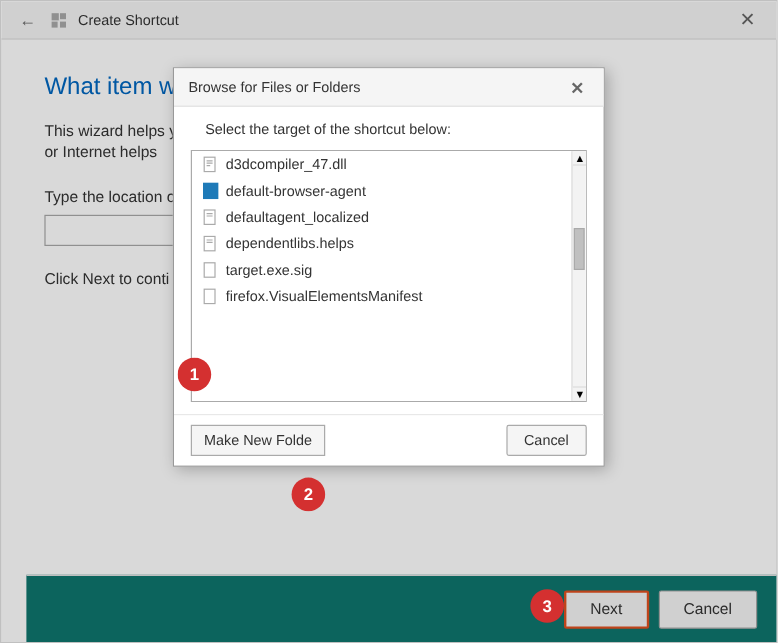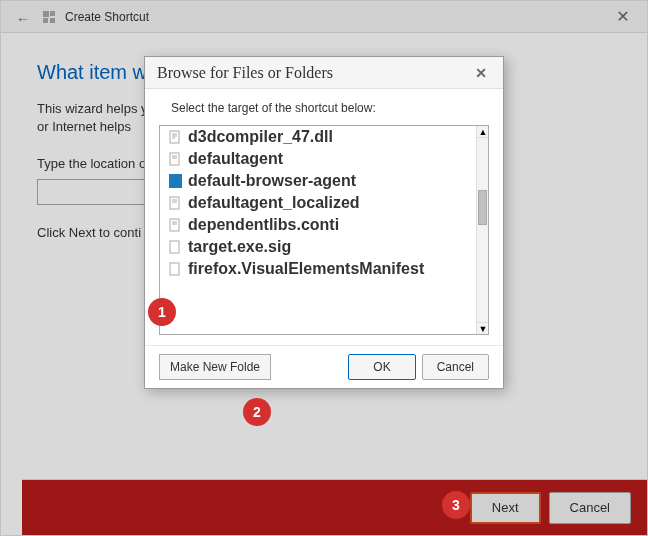--- a/index.html
+++ b/index.html
@@ -127,21 +127,21 @@
 
     .wizard-click-next {
       font-size: 13px;
       color: #333;
       margin-bottom: 16px;
     }
 
     .wizard-footer {
       height: 56px;
       border-top: 1px solid #e0e0e0;
-      background: #b91c1c;
+      background: #0f766e;
       display: flex;
       align-items: center;
       justify-content: flex-end;
       padding: 0 16px;
       gap: 8px;
       margin-left: 21px;
     }
 
     .footer-btn {
       height: 32px;
@@ -206,24 +206,23 @@
       height: 32px;
       background: #f5f5f5;
       border-bottom: 1px solid #e0e0e0;
       display: flex;
       align-items: center;
       justify-content: space-between;
       padding: 0 12px;
     }
 
     .dialog-title-text {
-      font-size: 16px;
+      font-size: 12px;
       color: #333;
       font-weight: 500;
-      font-family: Liberation Serif, serif;
     }
 
     .dialog-close-btn {
       width: 20px;
       height: 20px;
       display: flex;
       align-items: center;
       justify-content: center;
       cursor: pointer;
       color: #666;
@@ -256,24 +255,23 @@
       margin: 0;
     }
 
     .file-item {
       height: 22px;
       display: flex;
       align-items: center;
       padding: 0 8px;
       gap: 6px;
       cursor: pointer;
-      font-size: 16px;
+      font-size: 12px;
       color: #333;
       white-space: nowrap;
-      font-weight: bold;
     }
 
     .file-item.selected {
       background: #0078d4;
       color: white;
       border: 1.5px solid #c0392b;
     }
 
     .file-icon {
       width: 14px;
@@ -428,30 +426,20 @@
                 <svg width="13" height="14" viewBox="0 0 13 14">
                     <rect x="1" y="1" width="9" height="12" fill="white" stroke="#aaa" stroke-width="1"></rect>
                     <line x1="3" y1="4" x2="8" y2="4" stroke="#aaa"></line>
                     <line x1="3" y1="6" x2="8" y2="6" stroke="#aaa"></line>
                     <line x1="3" y1="8" x2="6" y2="8" stroke="#aaa"></line>
                   </svg>
               </span>
               <span>d3dcompiler_47.dll</span>
             </li>
 
-            <li class="file-item">
-              <span class="file-icon">
-                <svg width="13" height="14" viewBox="0 0 13 14">
-                    <rect x="1" y="1" width="9" height="12" fill="white" stroke="#aaa" stroke-width="1"></rect>
-                    <line x1="3" y1="4" x2="8" y2="4" stroke="#aaa"></line>
-                    <line x1="3" y1="6" x2="8" y2="6" stroke="#aaa"></line>
-                  </svg>
-              </span>
-              <span>defaultagent</span>
-            </li>
 
             <li class="file-item">
               <span class="file-icon">
                 <svg width="13" height="14" viewBox="0 0 13 14">
                     <rect x="0" y="0" width="13" height="14" fill="#1e7ab8"></rect>
                   </svg>
               </span>
               <span>default-browser-agent</span>
             </li>
 
@@ -467,21 +455,21 @@
             </li>
 
             <li class="file-item">
               <span class="file-icon">
                 <svg width="13" height="14" viewBox="0 0 13 14">
                     <rect x="1" y="1" width="9" height="12" fill="white" stroke="#aaa" stroke-width="1"></rect>
                     <line x1="3" y1="4" x2="8" y2="4" stroke="#aaa"></line>
                     <line x1="3" y1="6" x2="8" y2="6" stroke="#aaa"></line>
                   </svg>
               </span>
-              <span>dependentlibs.conti</span>
+              <span>dependentlibs.helps</span>
             </li>
 
 
             <li class="file-item">
               <span class="file-icon">
                 <svg width="13" height="14" viewBox="0 0 13 14">
                     <rect x="1" y="1" width="9" height="12" fill="white" stroke="#aaa" stroke-width="1"></rect>
                   </svg>
               </span>
               <span>target.exe.sig</span>
@@ -505,21 +493,20 @@
             <div class="scrollbar-down">▼</div>
           </div>
         </div>
       </div>
 
       <div class="dialog-footer">
         <div class="dialog-footer-left">
           <button class="make-new-folder-btn">Make New Folde</button>
         </div>
         <div class="dialog-footer-right">
-          <button class="dialog-ok-btn">OK</button>
           <button class="dialog-cancel-btn">Cancel</button>
         </div>
       </div>
 
     </div>
 
     <div style="position:fixed; left:148px; top:298px; z-index:300;" class="step-badge">1</div>
 
     <div style="position:fixed; left:243px; top:398px; z-index:300;" class="step-badge">2</div>
   </div>

